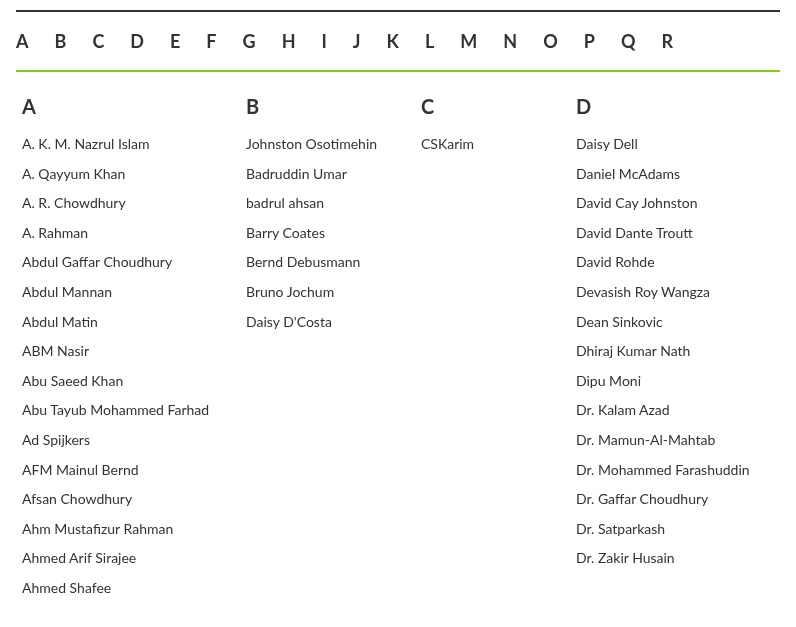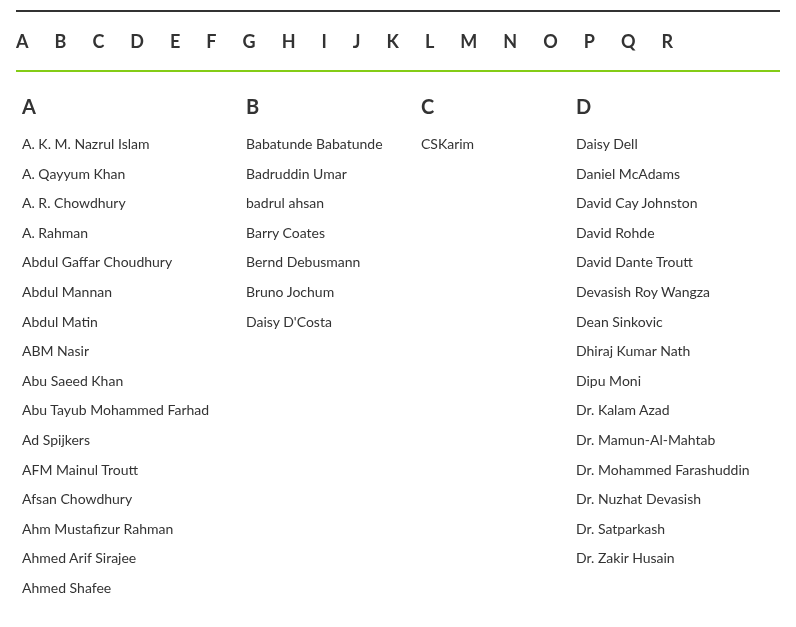--- a/index.html
+++ b/index.html
@@ -80,60 +80,60 @@
           <li>A. Qayyum Khan</li>
           <li>A. R. Chowdhury</li>
           <li>A. Rahman</li>
           <li>Abdul Gaffar Choudhury</li>
           <li>Abdul Mannan</li>
           <li>Abdul Matin</li>
           <li>ABM Nasir</li>
           <li>Abu Saeed Khan</li>
           <li>Abu Tayub Mohammed Farhad</li>
           <li>Ad Spijkers</li>
-          <li>AFM Mainul Troutt</li>
+          <li>AFM Mainul Bernd</li>
           <li>Afsan Chowdhury</li>
           <li>Ahm Mustafizur Rahman</li>
           <li>Ahmed Arif Sirajee</li>
           <li>Ahmed Shafee</li>
         </ul>
     </div>
     <div class="col col-B">
       <h2>B</h2>
       <ul id="list-B">
-          <li>Babatunde Babatunde</li>
+          <li>Johnston Osotimehin</li>
           <li>Badruddin Umar</li>
           <li>badrul ahsan</li>
           <li>Barry Coates</li>
           <li>Bernd Debusmann</li>
           <li>Bruno Jochum</li>
           <li>Daisy D'Costa</li>
         </ul>
     </div>
     <div class="col col-C">
       <h2>C</h2>
       <ul id="list-C">
           <li>CSKarim</li>
         </ul>
     </div>
     <div class="col col-D">
       <h2>D</h2>
       <ul id="list-D">
           <li>Daisy Dell</li>
           <li>Daniel McAdams</li>
           <li>David Cay Johnston</li>
+          <li>David Dante Troutt</li>
           <li>David Rohde</li>
-          <li>David Dante Troutt</li>
           <li>Devasish Roy Wangza</li>
           <li>Dean Sinkovic</li>
           <li>Dhiraj Kumar Nath</li>
           <li>Dipu Moni</li>
           <li>Dr. Kalam Azad</li>
           <li>Dr. Mamun-Al-Mahtab</li>
           <li>Dr. Mohammed Farashuddin</li>
-          <li>Dr. Nuzhat Devasish</li>
+          <li>Dr. Gaffar Choudhury</li>
           <li>Dr. Satparkash</li>
           <li>Dr. Zakir Husain</li>
         </ul>
     </div>
 
   </div>
 </div>
 
 </body></html>

